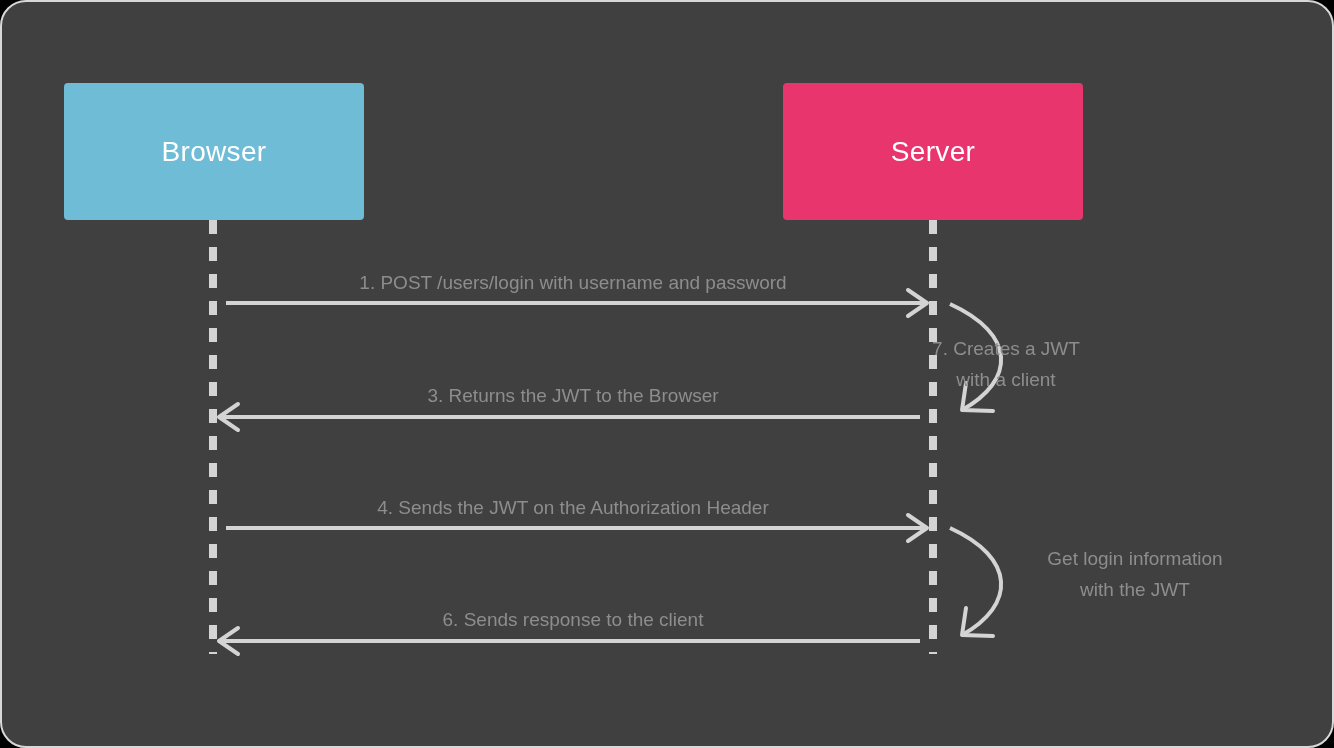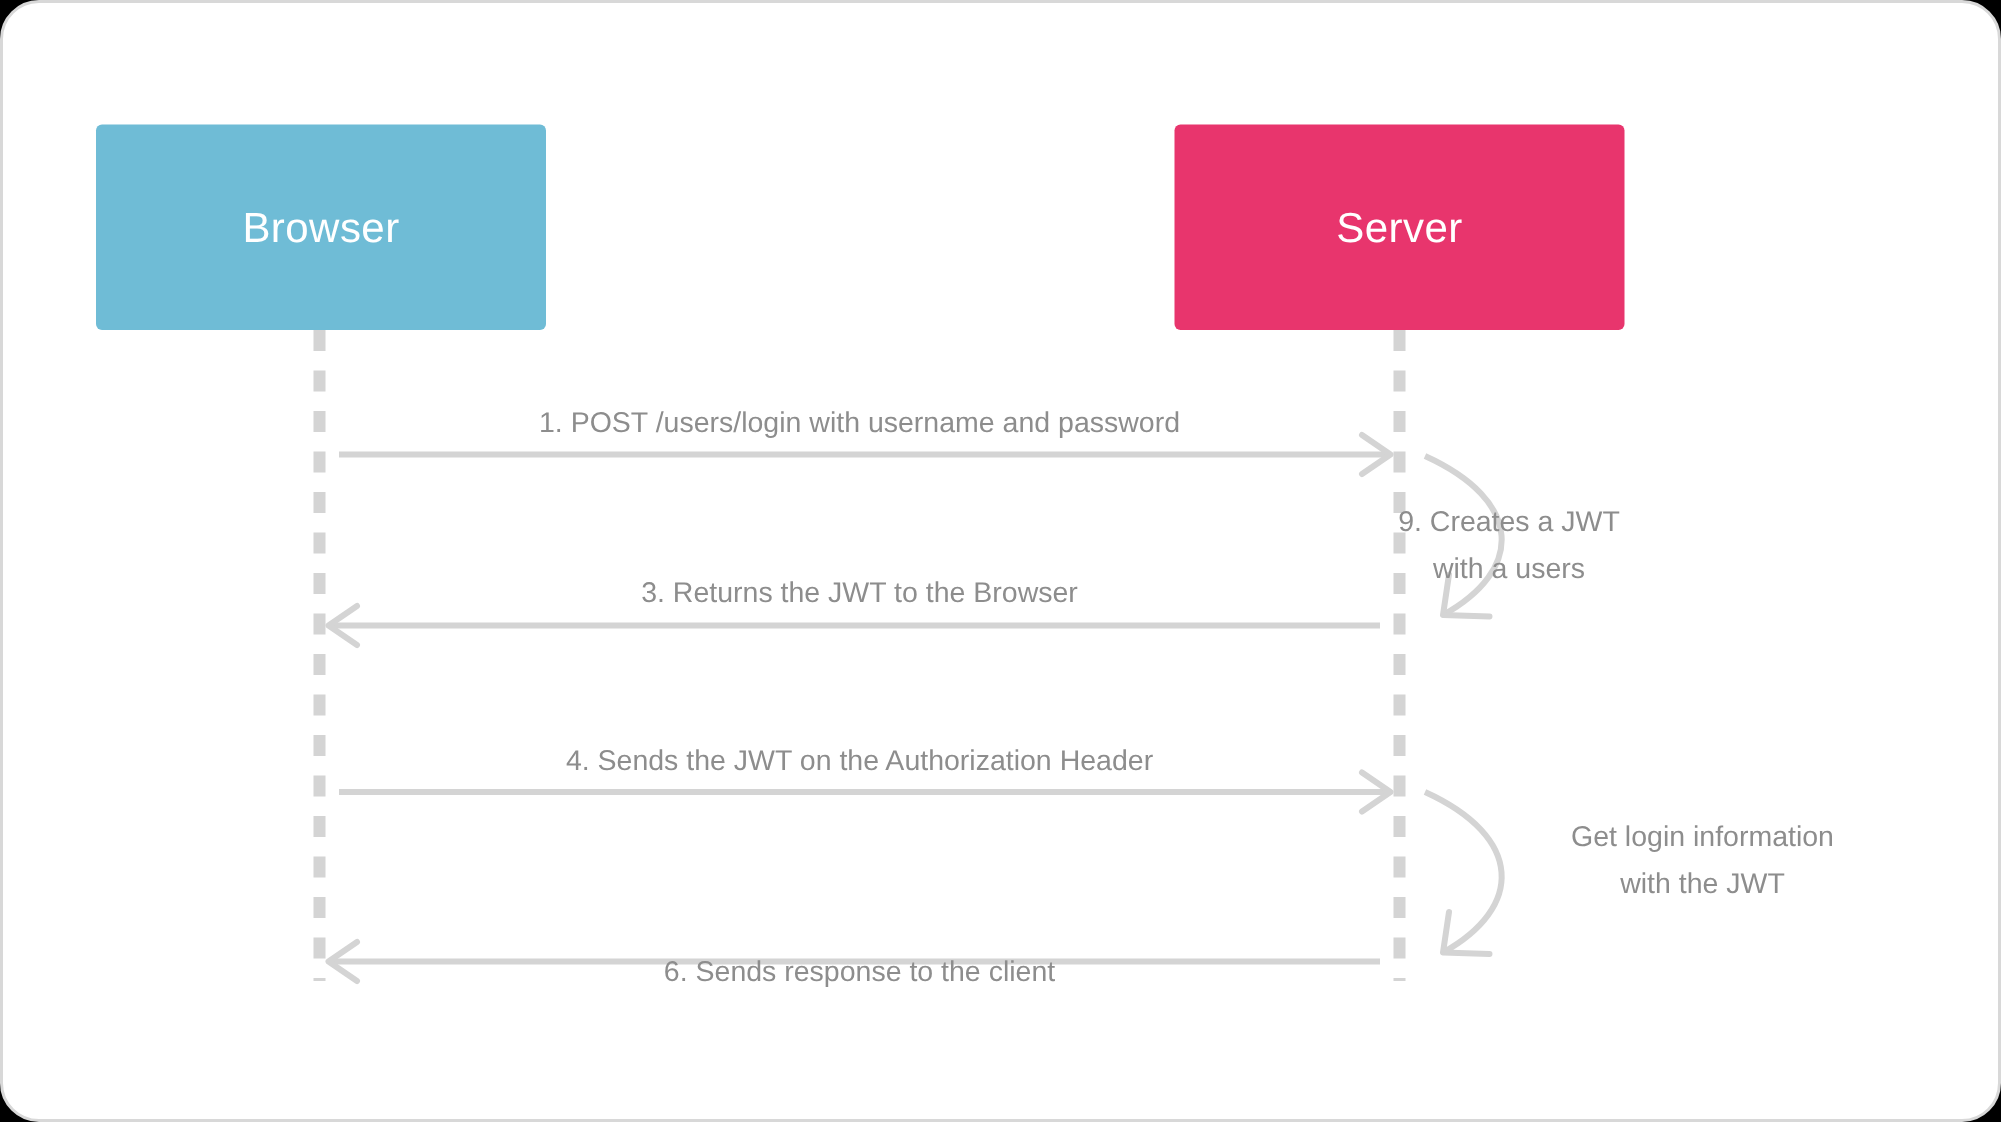--- a/index.html
+++ b/index.html
@@ -11,21 +11,21 @@
   body {
     width: 1334px;
     height: 748px;
     overflow: hidden;
     font-family: "Liberation Sans", sans-serif;
   }
   #canvas {
     position: relative;
     width: 1334px;
     height: 748px;
-    background: #ffffff;
+    background: #404040;
     box-sizing: border-box;
     border: 2px solid #d8d8d8;
     border-radius: 26px;
     overflow: hidden;
   }
   #diagram-svg {
     position: absolute;
     left: 0;
     top: 0;
     width: 1334px;
@@ -89,20 +89,20 @@
         <path d="M 906 513 L 925 526 L 906 539" fill="none" stroke="#d4d4d4" stroke-width="4" stroke-linecap="round" stroke-linejoin="round"></path>
         <path d="M 948 526 C 1014 556, 1014 603, 960 633" fill="none" stroke="#d4d4d4" stroke-width="4" stroke-linecap="butt" stroke-linejoin="miter"></path>
         <path d="M 964 606 L 960 633 L 991 634" fill="none" stroke="#d4d4d4" stroke-width="4" stroke-linecap="round" stroke-linejoin="round"></path>
         <line x1="918" y1="639" x2="217" y2="639" stroke="#d4d4d4" stroke-width="4"></line>
         <path d="M 236 626 L 217 639 L 236 652" fill="none" stroke="#d4d4d4" stroke-width="4" stroke-linecap="round" stroke-linejoin="round"></path>
       </g>
   </svg>
 
   <div id="labels">
       <div class="msg-label center-h" style="left: 571px; top: 265px; color: rgb(141, 141, 141);">1. POST /users/login with username and password</div>
-      <div class="msg-label center-h" style="left: 1004px; top: 331px; color: rgb(141, 141, 141);"><div>9. Creates a JWT</div><div>with a users</div></div>
+      <div class="msg-label center-h" style="left: 1004px; top: 331px; color: rgb(141, 141, 141);"><div>7. Creates a JWT</div><div>with a client</div></div>
       <div class="msg-label center-h" style="left: 571px; top: 378px; color: rgb(141, 141, 141);">3. Returns the JWT to the Browser</div>
       <div class="msg-label center-h" style="left: 571px; top: 490px; color: rgb(141, 141, 141);">4. Sends the JWT on the Authorization Header</div>
       <div class="msg-label center-h" style="left: 1133px; top: 541px; color: rgb(141, 141, 141);"><div>Get login information</div><div>with the JWT</div></div>
-      <div class="msg-label center-h" style="left: 571px; top: 602px; color: rgb(141, 141, 141); margin-top: 29px;">6. Sends response to the client</div>
+      <div class="msg-label center-h" style="left: 571px; top: 602px; color: rgb(141, 141, 141);">6. Sends response to the client</div>
     </div>
 
 </div>
 
 </body></html>

